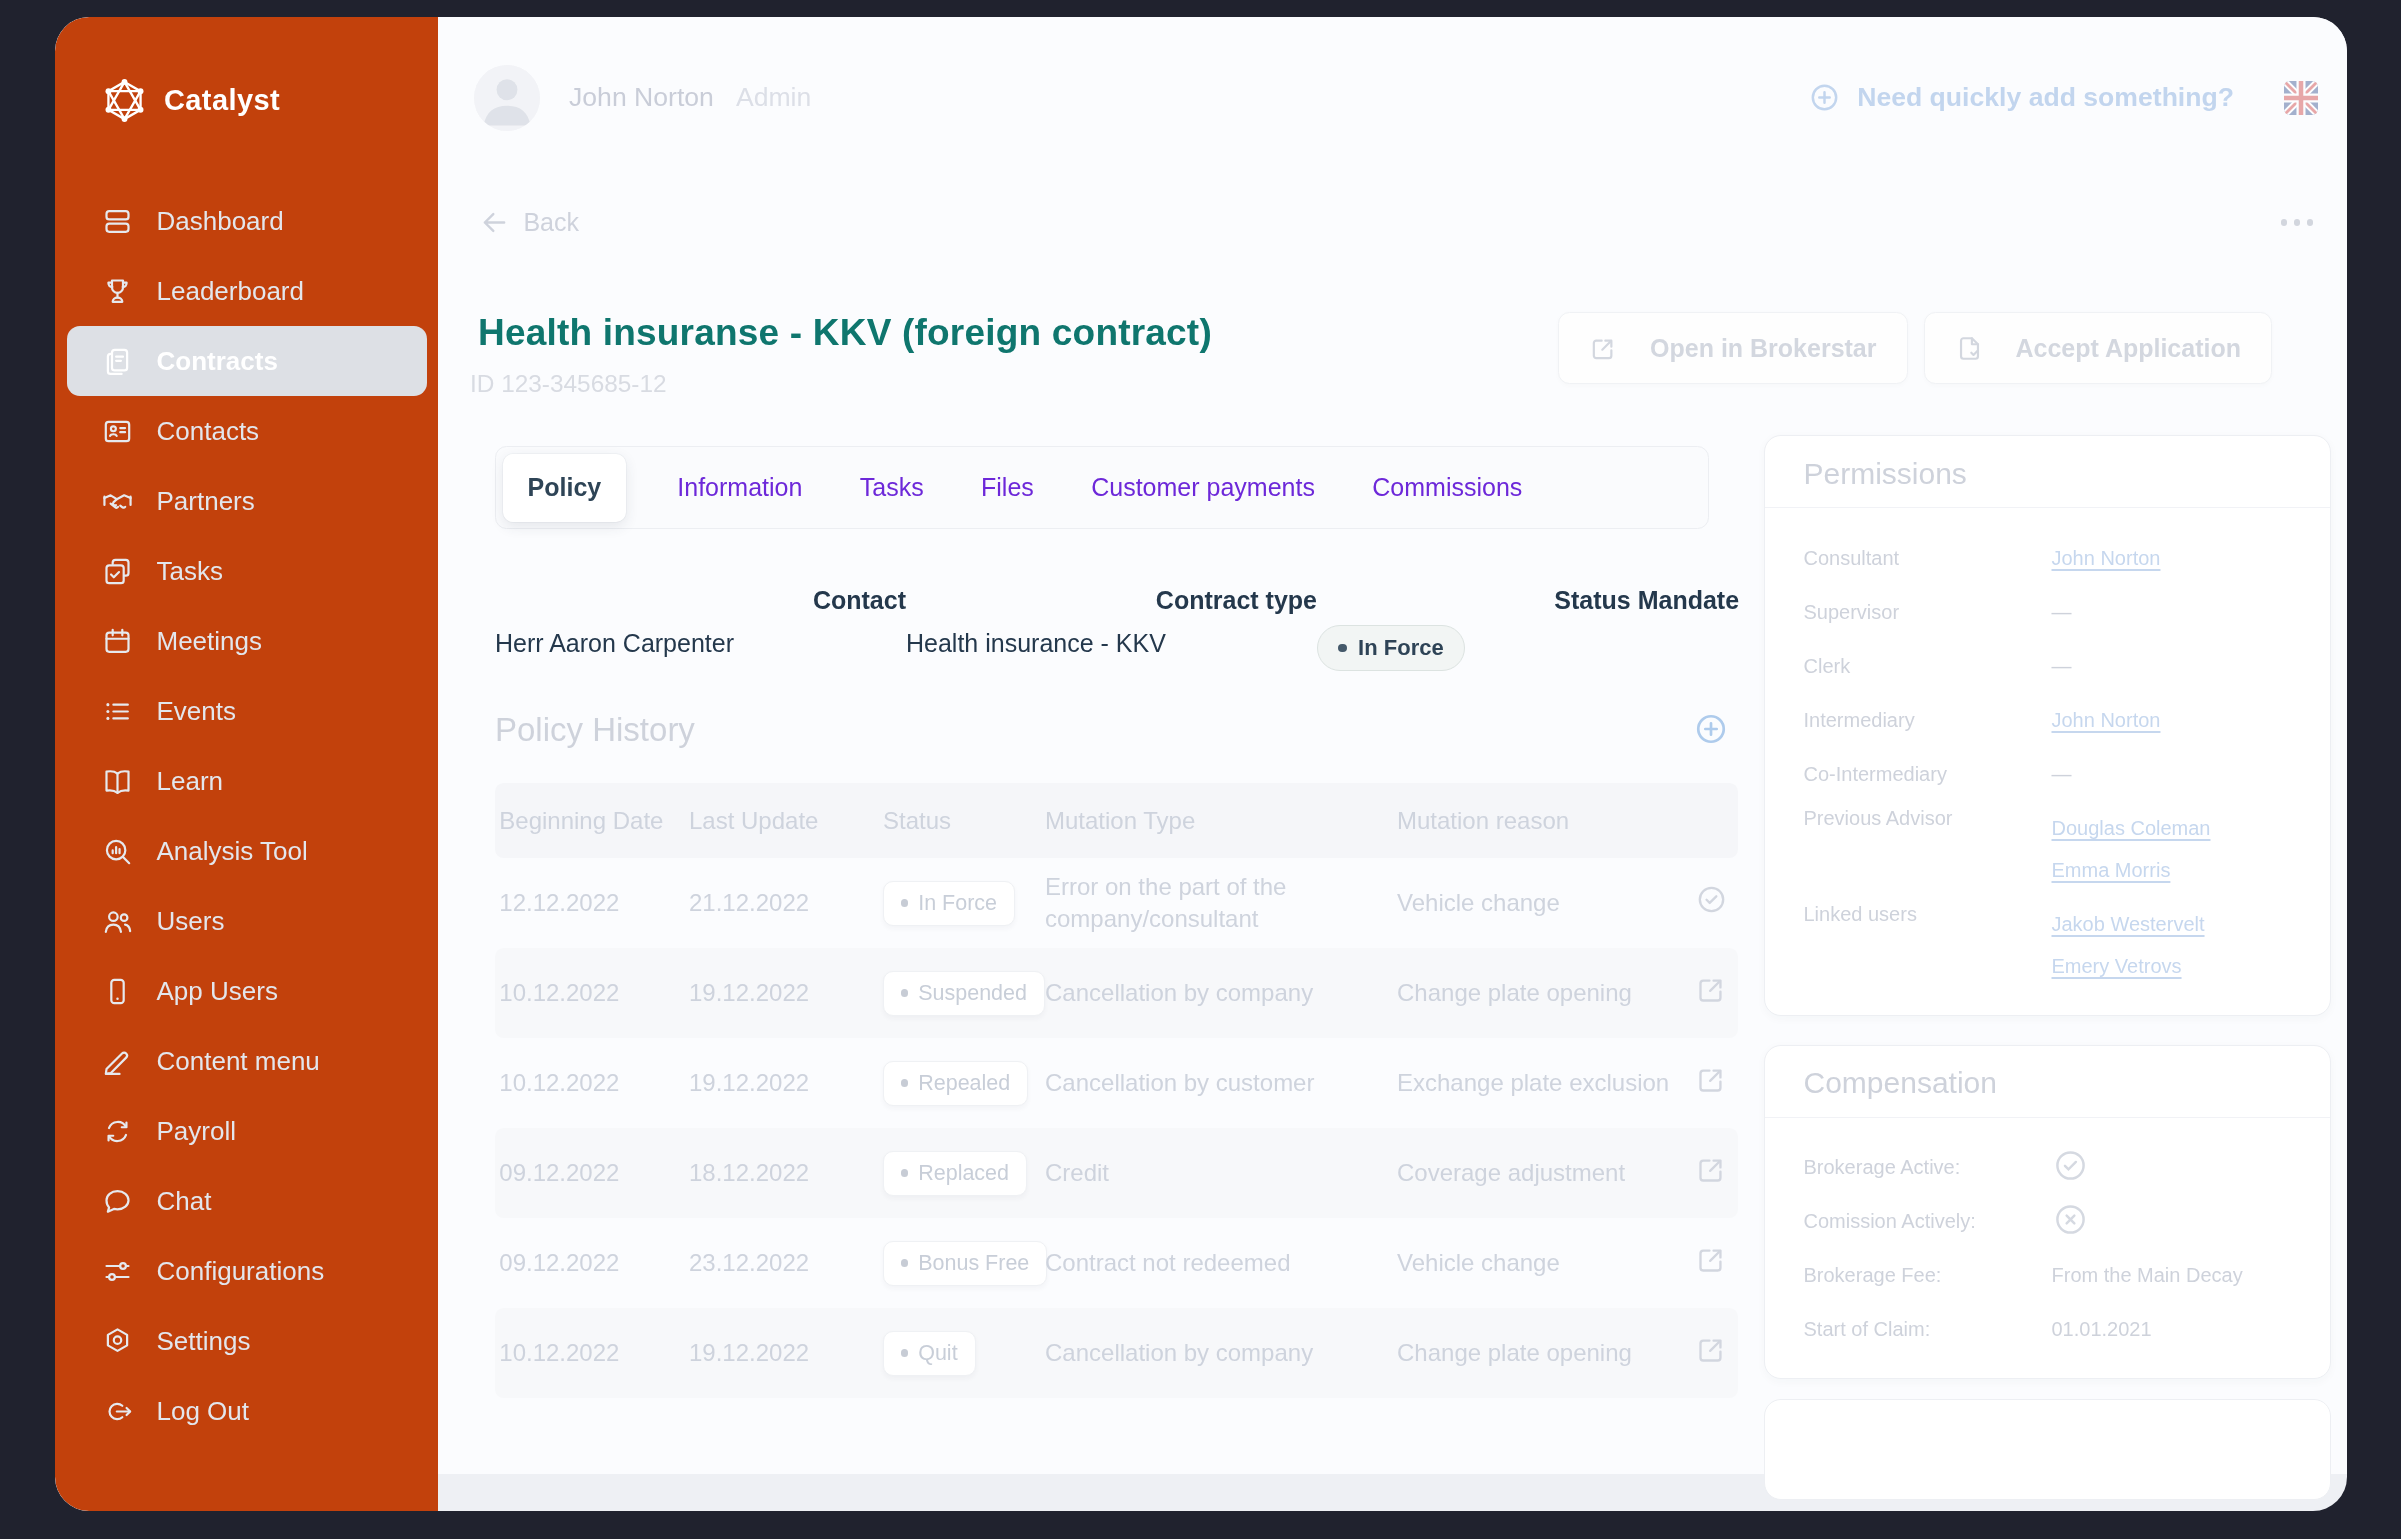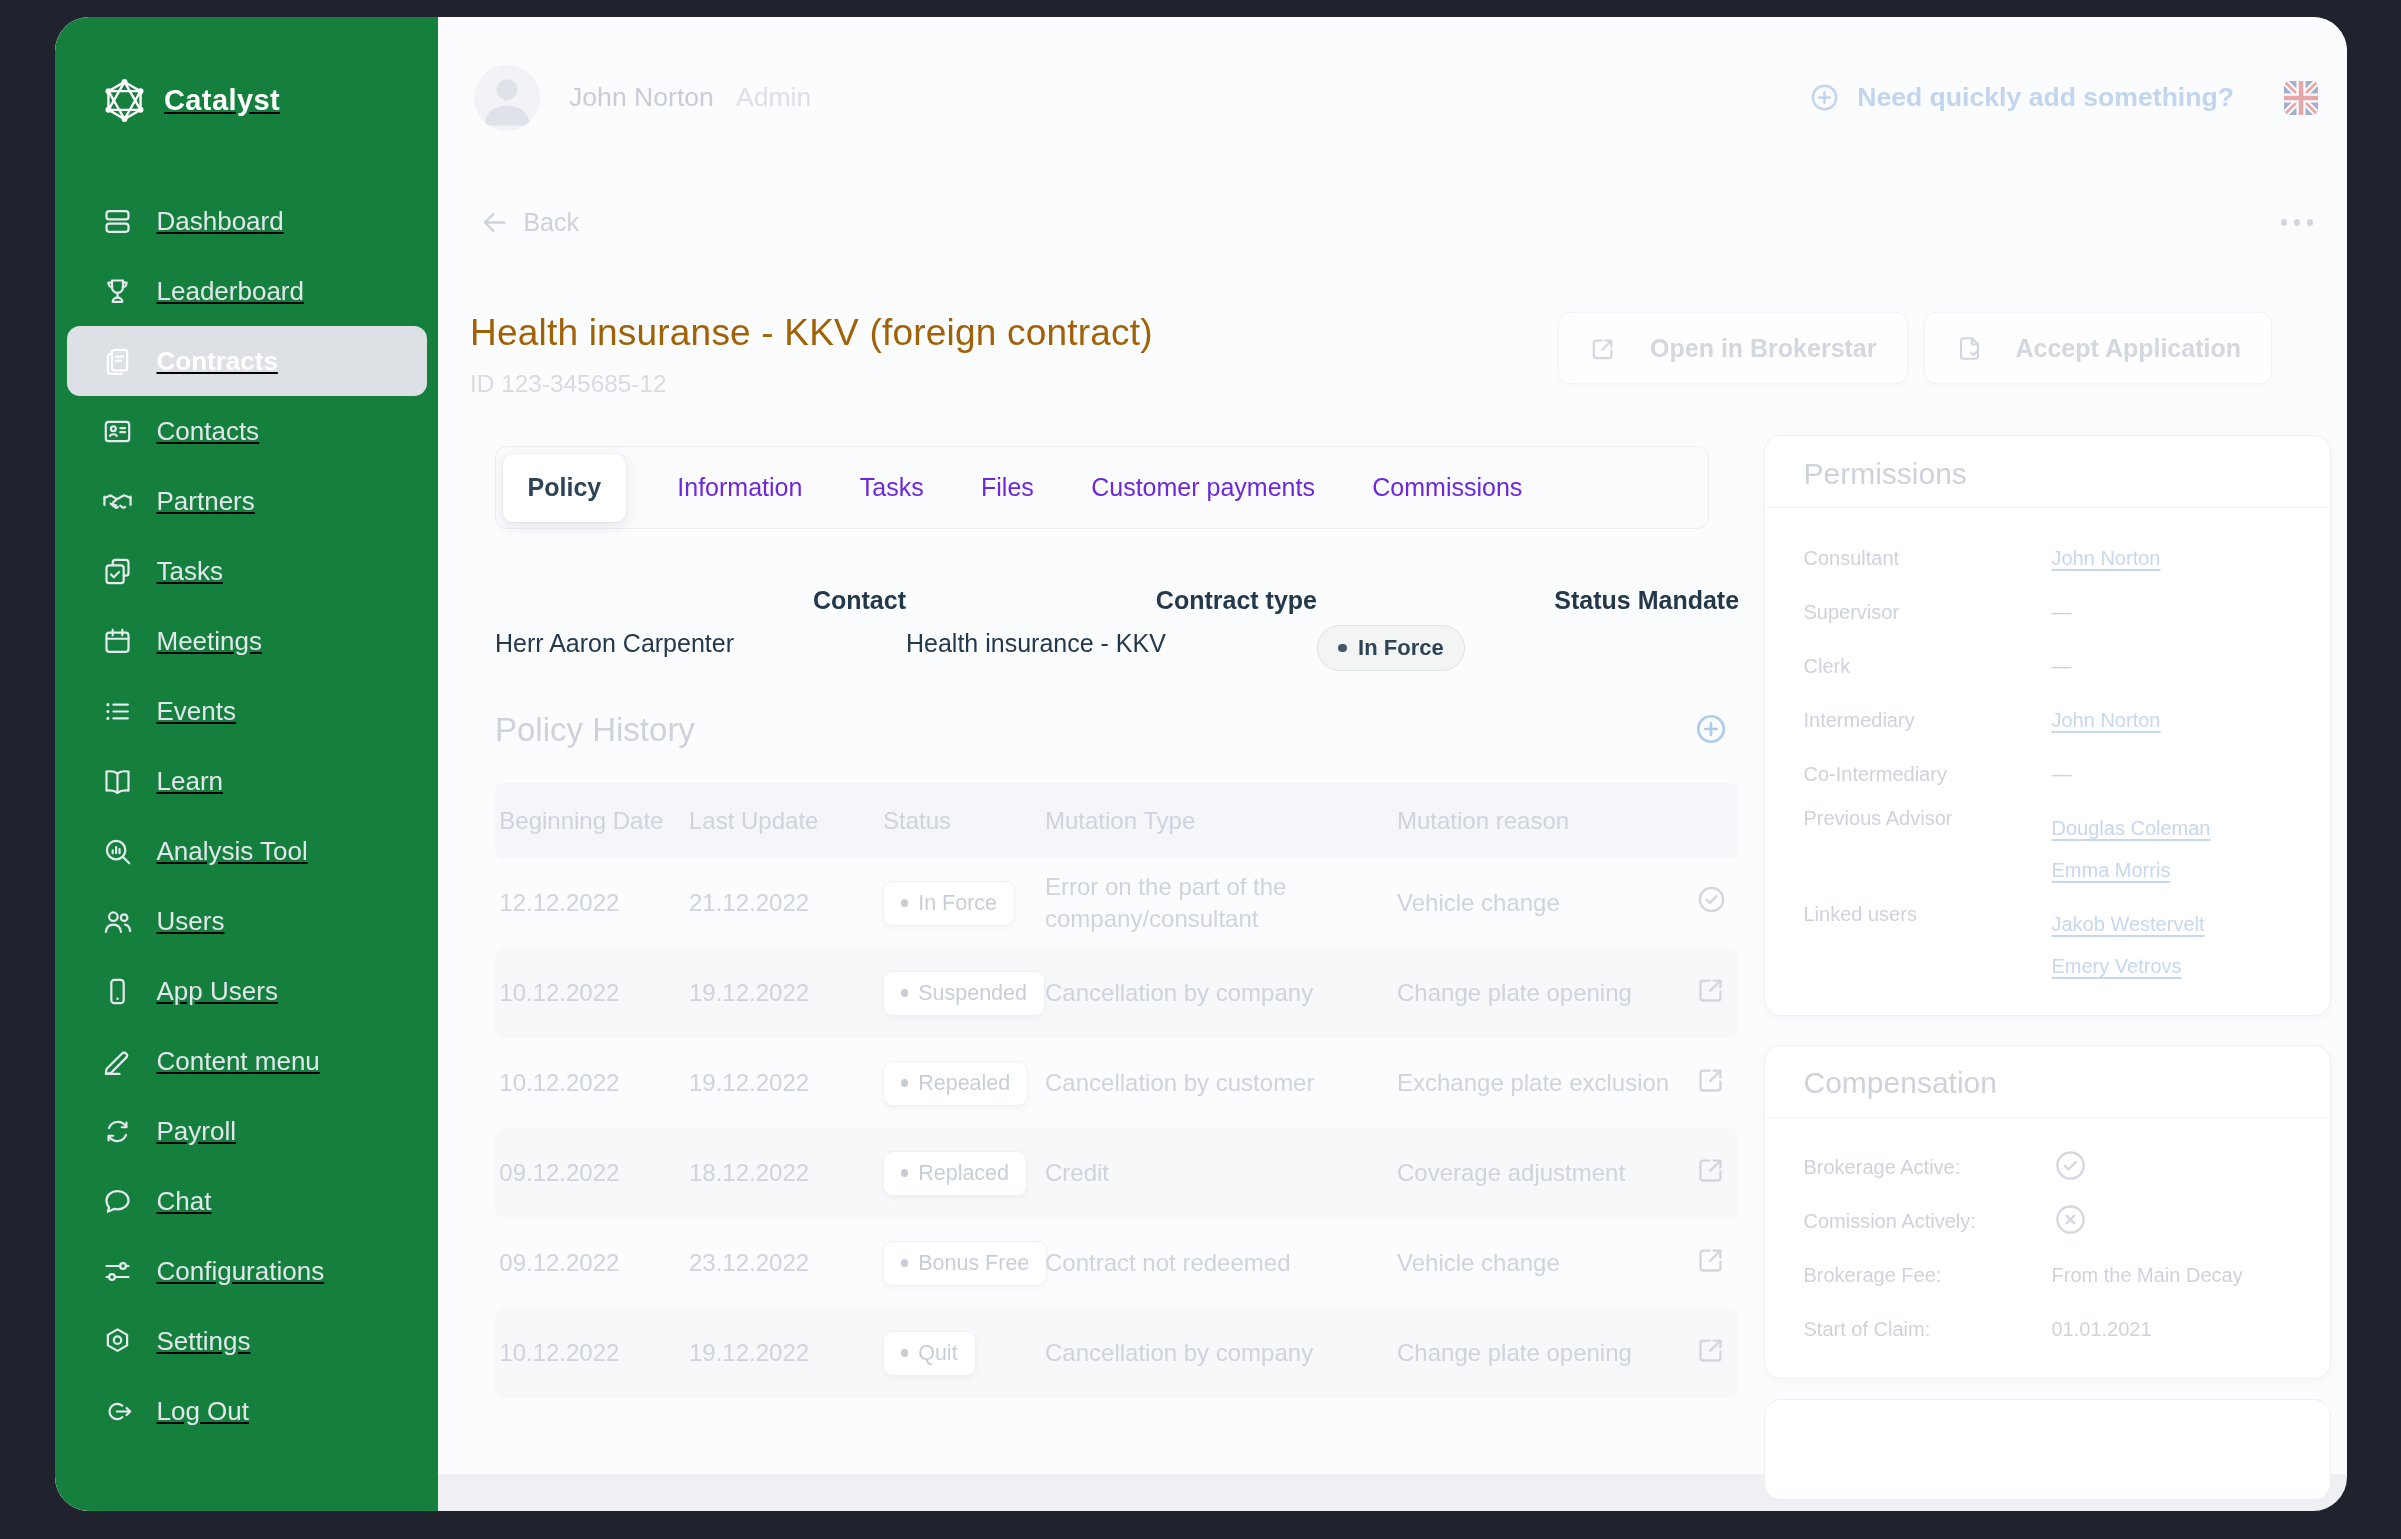--- a/index.html
+++ b/index.html
@@ -9,22 +9,22 @@
     font-family:"Liberation Sans","DejaVu Sans",sans-serif;
     position:relative;
     overflow:hidden;
   }
   .window {
     position:absolute; left:55px; top:17px; width:2292px; height:1494px;
     background:#eef0f4; border-radius:34px; overflow:hidden; display:flex;
   }
   
   .sidebar {
-    width:383px; flex:0 0 383px; background:#15803d;
-    border-radius:34px 0 0 34px; padding-top:47px; display:flex; flex-direction:column;text-decoration:underline;
+    width:383px; flex:0 0 383px; background:#c2410c;
+    border-radius:34px 0 0 34px; padding-top:47px; display:flex; flex-direction:column;
   }
   .logo-row { display:flex; align-items:center; gap:16px; padding-left:46px; height:72px; }
   .logo-row svg { width:47px; height:47px; }
   .logo-text { font-size:29px; font-weight:700; color:#ffffff; letter-spacing:0.4px; }
   .nav { margin-top:50px; display:flex; flex-direction:column; }
   .si {
     display:flex; align-items:center; gap:23px; height:70px;
     margin:0 11.5px; padding-left:34px; border-radius:13px;
     color:#e3e6ec; font-size:26px; cursor:pointer;
   }
@@ -44,21 +44,21 @@
   .header-spacer { flex:1; }
   .quick-add { display:flex; align-items:center; gap:16px; color:#c2d5ee; font-size:26.6px; font-weight:600; cursor:pointer; }
   .quick-add svg { width:33px; height:33px; stroke:#c2d5ee; fill:none; stroke-width:1.8; stroke-linecap:round; }
   .flag { margin-left:50px; width:34px; height:34px; border-radius:5.7px; overflow:hidden; opacity:.42; }
   .toolbar-row { margin-top:69px; height:43px; display:flex; align-items:center; padding:0 34px 0 42px; }
   .back { display:flex; gap:14.4px; color:#ced2dc; font-size:25px; font-weight:500; cursor:pointer; }
   .back svg { width:29px; height:29px; stroke:#ced2dc; fill:none; stroke-width:2; stroke-linecap:round; stroke-linejoin:round; }
   .dots { margin-left:auto; display:flex; gap:6.5px; cursor:pointer; }
   .dots i { width:6.5px; height:6.5px; border-radius:50%; background:#d2d6de; }
   .title-row { margin-top:68px; display:flex; align-items:flex-start; padding:0 75px 0 32px; }
-  .page-title { font-size:37px; font-weight:400; color:#a16207; letter-spacing:0.2px; }
+  .page-title { font-size:37px; font-weight:700; color:#0f766e; letter-spacing:0.2px;margin-left:8px; }
   .page-id { margin-top:16px; font-size:24.4px; color:#d8dbe2; }
   .title-actions { margin-left:auto; display:flex; gap:16px; }
   .ghost-btn {
     height:72px; border:1.4px solid #f0f2f5; border-radius:11.5px; background:#fefefe;
     display:flex; align-items:center; gap:32px; padding:0 30px;
     font-size:25px; font-weight:600; color:#d3d7df; cursor:pointer;
     box-shadow:0 1.4px 5.7px rgba(40,50,70,.02);
   }
   .ghost-btn svg { width:29px; height:29px; stroke:#d3d7df; fill:none; stroke-width:1.8; stroke-linecap:round; stroke-linejoin:round; }
   

